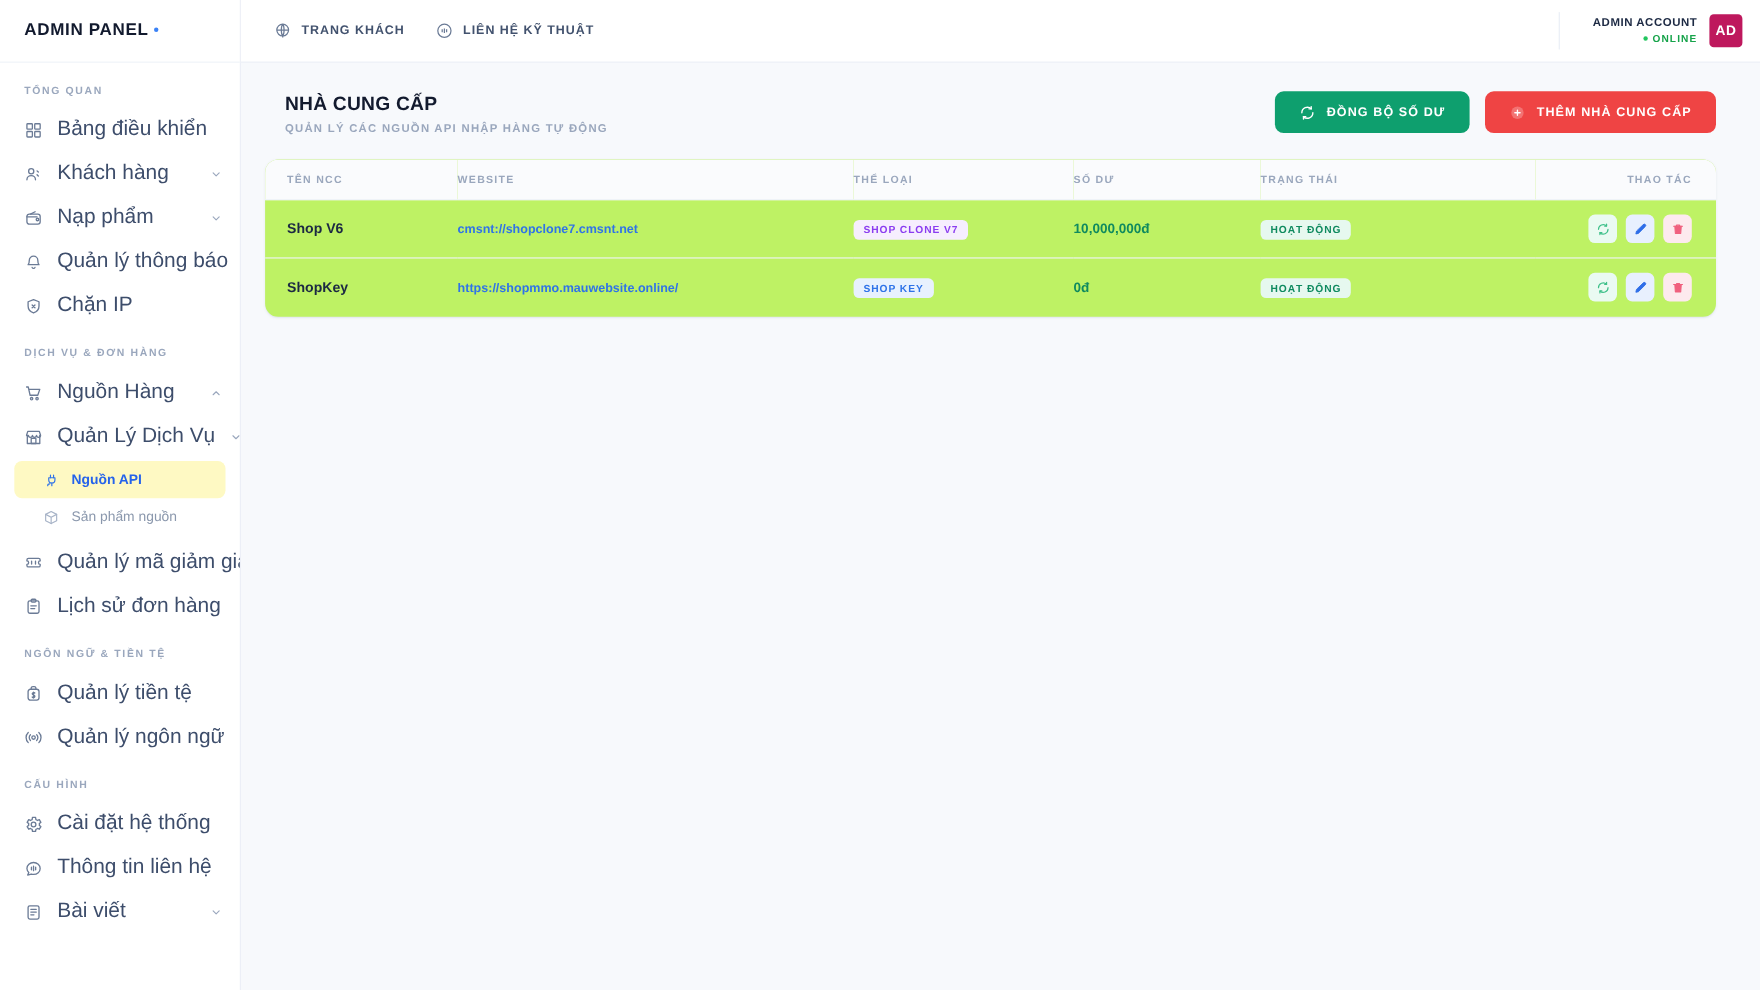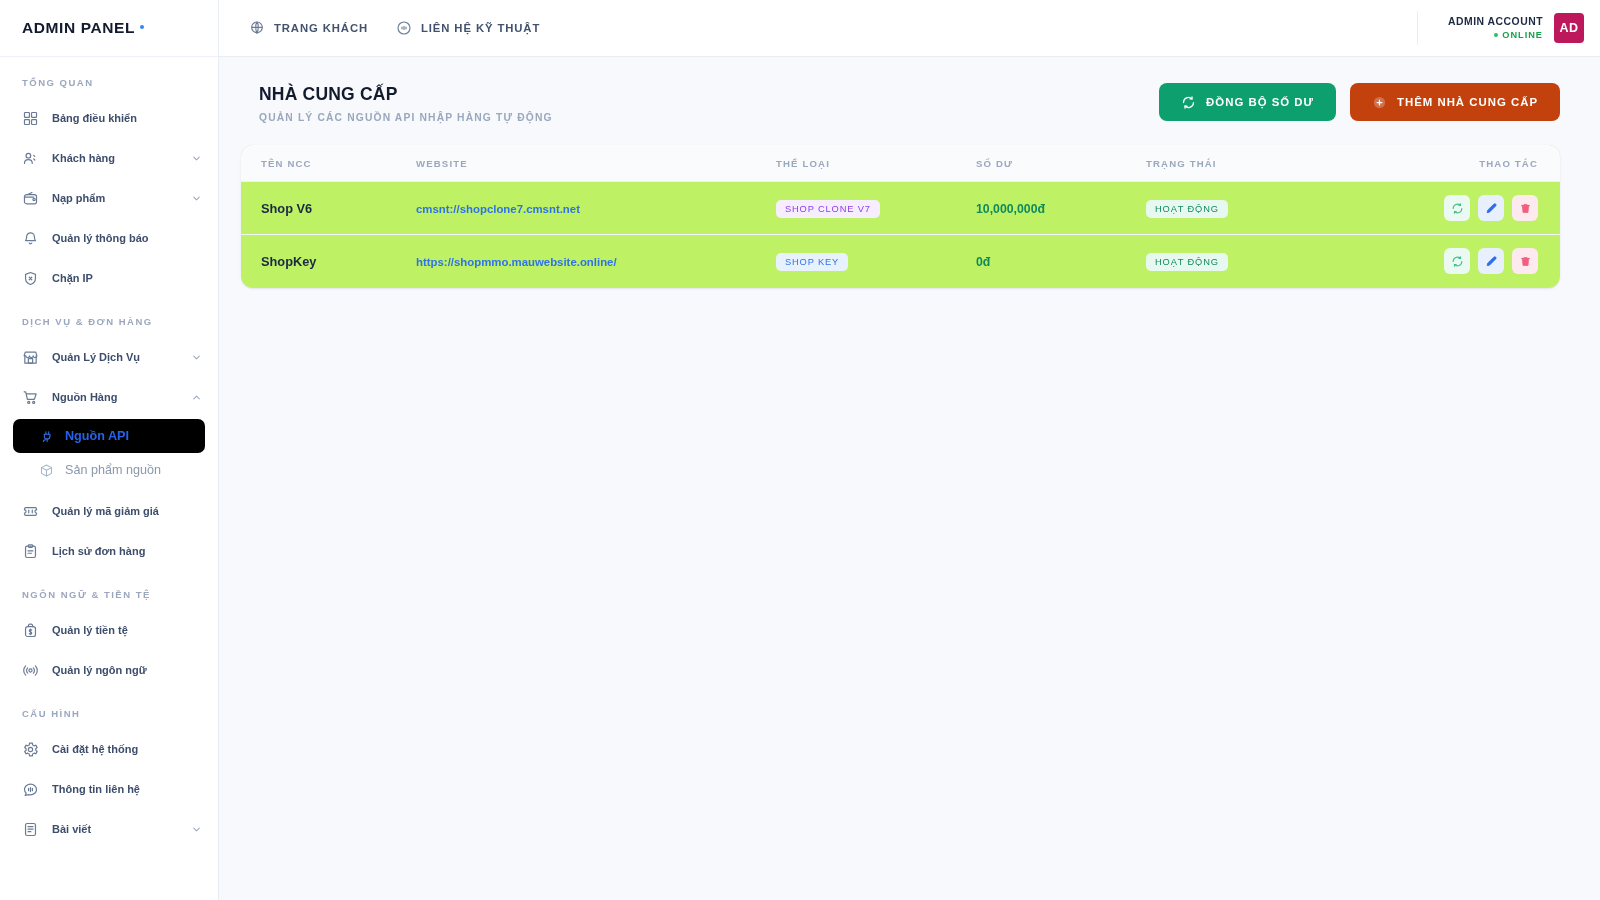--- a/index.html
+++ b/index.html
@@ -50,36 +50,36 @@
     gap:13px; cursor:pointer;
     position:relative;
   }
   .nav-icon {
     width:17px; height:17px; flex:0 0 17px;
     display:flex; align-items:center; justify-content:center;
     color:#6b7b96;
   }
   .nav-icon svg { width:17px; height:17px; display:block; }
   .nav-label {
-    font-size:11px; font-weight:700; color:#3d4d6b;
+    font-size:19px; font-weight:400; color:#3d4d6b;
     flex:1; white-space:nowrap;
   }
   .chev {
     width:11px; height:11px; color:#9aa7bd; flex:0 0 11px;
   }
   .chev svg { width:11px; height:11px; display:block; }
 
   
   .sub-wrap { padding:2px 13px 4px 13px; }
   .sub-item {
     display:flex; align-items:center; gap:11px;
     height:34px; padding-left:26px;
     border-radius:7px; cursor:pointer;
   }
-  .sub-item.active { background:#000000; }
+  .sub-item.active { background:#fef9c3; }
   .sub-item.active .sub-label { color:#2563eb; font-weight:700; }
   .sub-item.active .sub-icon { color:#2f73e8; }
   .sub-icon { width:15px; height:15px; flex:0 0 15px; color:#a8b4c8; display:flex; align-items:center;}
   .sub-icon svg { width:15px; height:15px; display:block; }
   .sub-label { font-size:12.6px; font-weight:500; color:#8b98ad; }
 
   
   .main { flex:1; height:900px; display:flex; flex-direction:column; background:#f7f9fc; }
 
   .topbar {
@@ -140,21 +140,21 @@
   .btn-row { display:flex; gap:14px; padding-top:2px; }
   .btn {
     display:flex; align-items:center; gap:10px;
     height:38px; padding:0 22px; border:none; border-radius:8px;
     font-family:"Liberation Sans", sans-serif;
     font-size:11.4px; font-weight:700; letter-spacing:1px;
     text-transform:uppercase; color:#fff; cursor:pointer;
     white-space:nowrap;
   }
   .btn-green { background:#0f9d58; background:#0e9f6e; }
-  .btn-blue  { background:#c2410c; }
+  .btn-blue  { background:#ef4444; }
   .btn-icon { width:15px; height:15px; display:flex; }
   .btn-icon svg { width:15px; height:15px; display:block; }
 
   
   .card {
     background:#bef264; border-radius:12px;
     box-shadow:0 1px 3px rgba(24,48,92,.06), 0 1px 1px rgba(24,48,92,.04);
     overflow:hidden;
   }
   table { width:100%; border-collapse:collapse; table-layout:fixed; }
@@ -179,21 +179,21 @@
   .cell-name { font-size:12.8px; font-weight:700; color:#1c2943; }
   .cell-link {
     font-size:11.4px; font-weight:600; color:#2f73e8;
     text-decoration:none; cursor:pointer;
   }
   .cell-bal { font-size:12.3px; font-weight:700; }
   .bal-pos { color:#0f8a5f; }
 
   .badge {
     display:inline-block; padding:4px 9px; border-radius:5px;
-    font-size:9.3px; font-weight:400; letter-spacing:.85px;
+    font-size:9.3px; font-weight:700; letter-spacing:.85px;
     text-transform:uppercase; white-space:nowrap;
   }
   .badge-purple { background:#f6eefe; color:#8b3df0; }
   .badge-blue   { background:#e8f1fe; color:#2f73e8; }
   .badge-green  { background:#e6f8ef; color:#0f8a5f; }
 
   .actions { display:inline-flex; gap:8px; justify-content:flex-end; }
   .act-btn {
     width:26px; height:26px; border-radius:6px; border:none;
     display:flex; align-items:center; justify-content:center;
@@ -273,44 +273,44 @@
               <path d="M12 3.5l7 2.6v5.6c0 4.3-3 7.5-7 8.8-4-1.3-7-4.5-7-8.8V6.1z"></path>
               <path d="M10.2 10.2l3.6 3.6M13.8 10.2l-3.6 3.6"></path>
             </svg>
           </span>
           <span class="nav-label">Chặn IP</span>
         </div>
         <div class="nav-section spaced">DỊCH VỤ &amp; ĐƠN HÀNG</div>
         <div class="nav-item">
           <span class="nav-icon">
             <svg viewBox="0 0 24 24" fill="none" stroke="currentColor" stroke-width="1.7" stroke-linecap="round" stroke-linejoin="round">
+              <path d="M3 4h2.2l2.4 10.6h9.8L20 7H6.2"></path>
+              <circle cx="9.5" cy="19" r="1.5"></circle>
+              <circle cx="16.5" cy="19" r="1.5"></circle>
+            </svg>
+          </span>
+          <span class="nav-label">Nguồn Hàng</span>
+          <span class="chev">
+            <svg viewBox="0 0 24 24" fill="none" stroke="currentColor" stroke-width="2.2" stroke-linecap="round" stroke-linejoin="round">
+              <path d="M6 15l6-6 6 6"></path>
+            </svg>
+          </span>
+        </div>
+        <div class="nav-item">
+          <span class="nav-icon">
+            <svg viewBox="0 0 24 24" fill="none" stroke="currentColor" stroke-width="1.7" stroke-linecap="round" stroke-linejoin="round">
               <path d="M4 9.5V20h16V9.5"></path>
               <path d="M3 9.5l1.6-5h14.8l1.6 5a2.6 2.6 0 0 1-5.2 0 2.6 2.6 0 0 1-5.2 0 2.6 2.6 0 0 1-5.2 0A2.6 2.6 0 0 1 3 9.5z"></path>
               <rect x="9" y="13.5" width="6" height="6.5"></rect>
             </svg>
           </span>
           <span class="nav-label">Quản Lý Dịch Vụ</span>
           <span class="chev">
             <svg viewBox="0 0 24 24" fill="none" stroke="currentColor" stroke-width="2.2" stroke-linecap="round" stroke-linejoin="round">
               <path d="M6 9l6 6 6-6"></path>
-            </svg>
-          </span>
-        </div>
-        <div class="nav-item">
-          <span class="nav-icon">
-            <svg viewBox="0 0 24 24" fill="none" stroke="currentColor" stroke-width="1.7" stroke-linecap="round" stroke-linejoin="round">
-              <path d="M3 4h2.2l2.4 10.6h9.8L20 7H6.2"></path>
-              <circle cx="9.5" cy="19" r="1.5"></circle>
-              <circle cx="16.5" cy="19" r="1.5"></circle>
-            </svg>
-          </span>
-          <span class="nav-label">Nguồn Hàng</span>
-          <span class="chev">
-            <svg viewBox="0 0 24 24" fill="none" stroke="currentColor" stroke-width="2.2" stroke-linecap="round" stroke-linejoin="round">
-              <path d="M6 15l6-6 6 6"></path>
             </svg>
           </span>
         </div>
         <div class="sub-wrap">
           <div class="sub-item active">
             <span class="sub-icon">
               <svg viewBox="0 0 24 24" fill="none" stroke="currentColor" stroke-width="1.7" stroke-linecap="round" stroke-linejoin="round">
                 <path d="M11 4.5v4M15.5 4.5v4"></path>
                 <path d="M8.5 8.5h9v3.2a4.5 4.5 0 0 1-9 0z"></path>
                 <path d="M13 16.2V20"></path>

